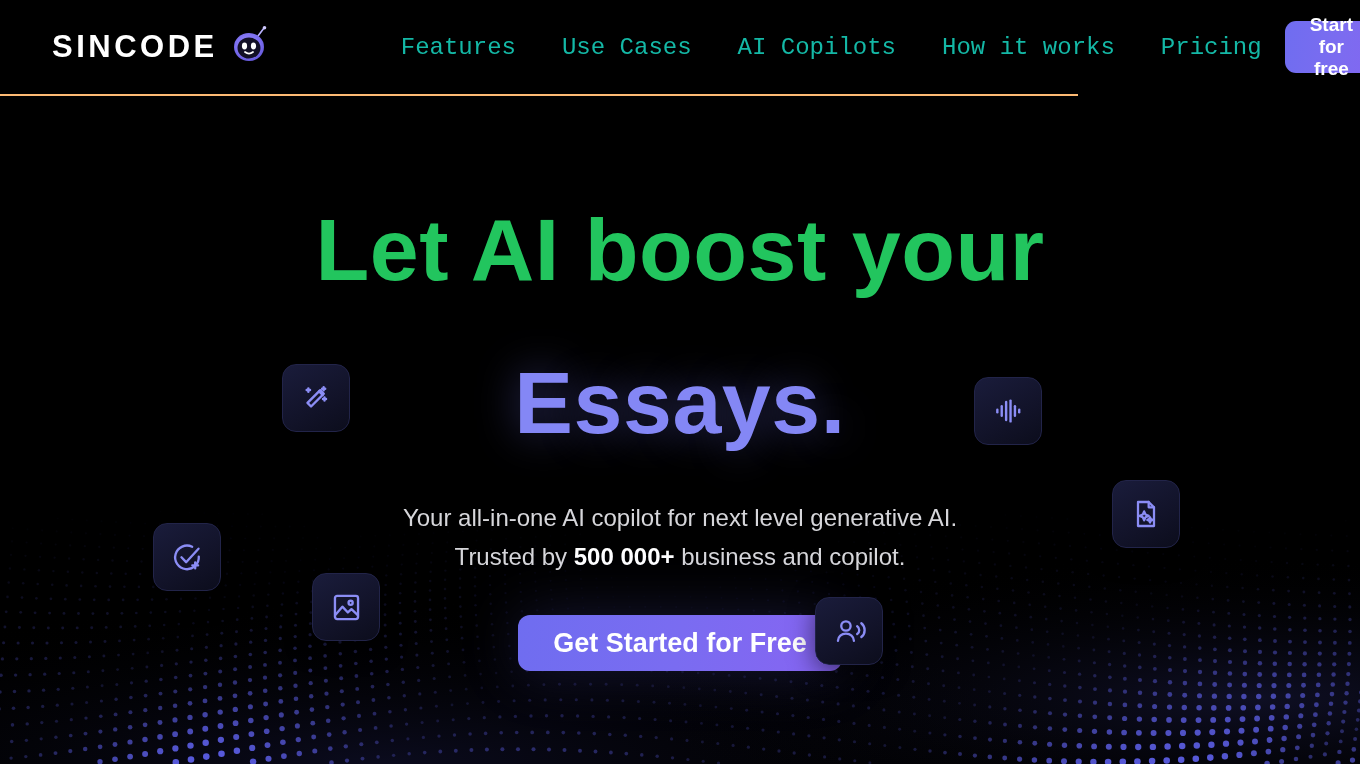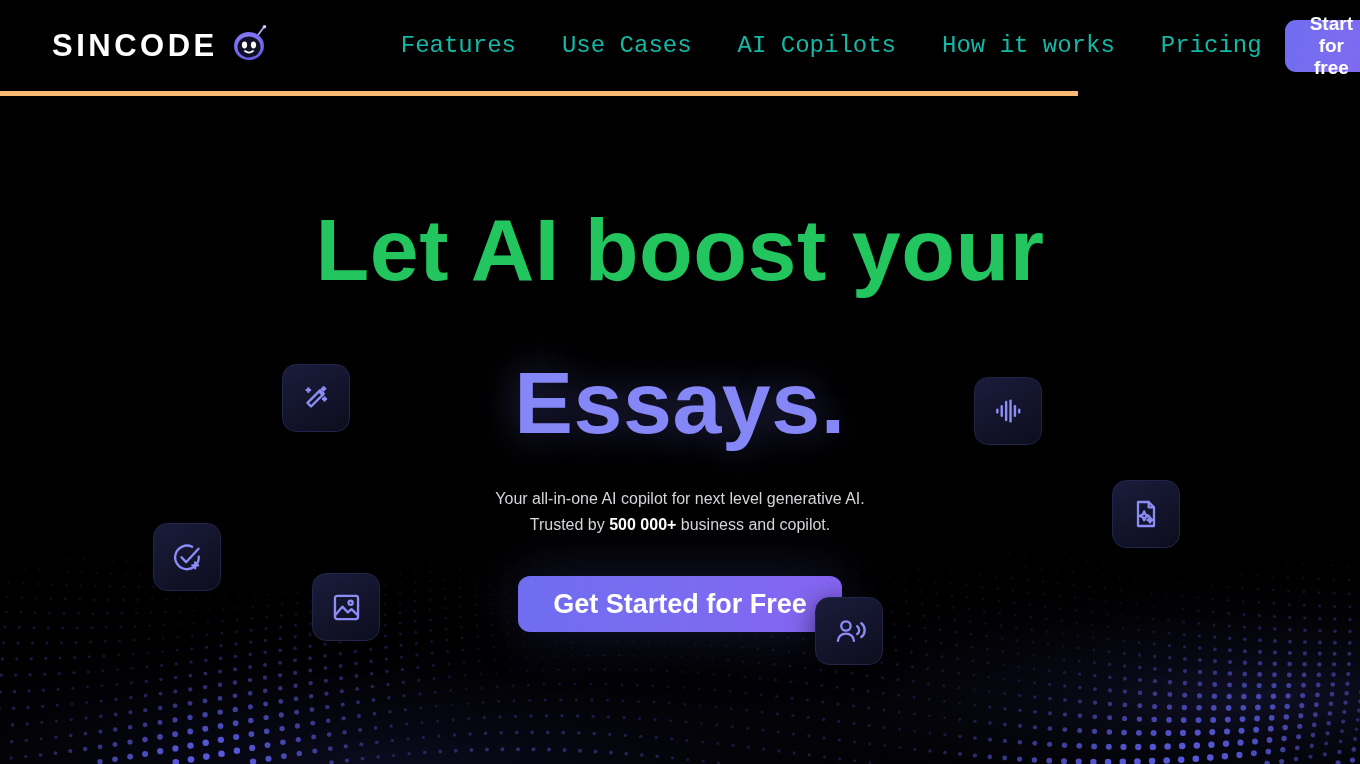--- a/index.html
+++ b/index.html
@@ -26,21 +26,21 @@
     z-index:0;
   }
   .wave-layer svg { display:block; width:100%; height:100%; }
 
   
   .header {
     position:absolute; top:0; left:0;
     width:1078px; height:96px;
     display:flex; align-items:center;
     padding:0 52px;
-    border-bottom:5px solid #fdba74;
+    border-bottom:2px solid #fdba74;
     background:#000000;
     z-index:10;
   }
   .brand {
     display:flex; align-items:center; gap:12px;
     cursor:pointer; user-select:none;
   }
   .brand-word {
     font-size:31px;
     font-weight:700;
@@ -121,22 +121,22 @@
     font-size:88px;
     line-height:1.28;
     font-weight:700;
     color:#8487f5;
     letter-spacing:0.5px;
     font-family:"Liberation Sans", sans-serif;
     text-shadow:0 0 42px rgba(120,122,245,0.40);
     margin-top:40px;
   }
   .subtitle {
-    margin-top:27px;
-    font-size:16px;
+    margin-top:40px;
+    font-size:24px;
     line-height:1.62;
     color:#d6d6da;
     font-weight:400;
   }
   .subtitle b { font-weight:700; color:#ffffff; }
   .btn-cta {
     margin-top:38px;
     height:56px;
     padding:0 35px;
     border-radius:12px;

